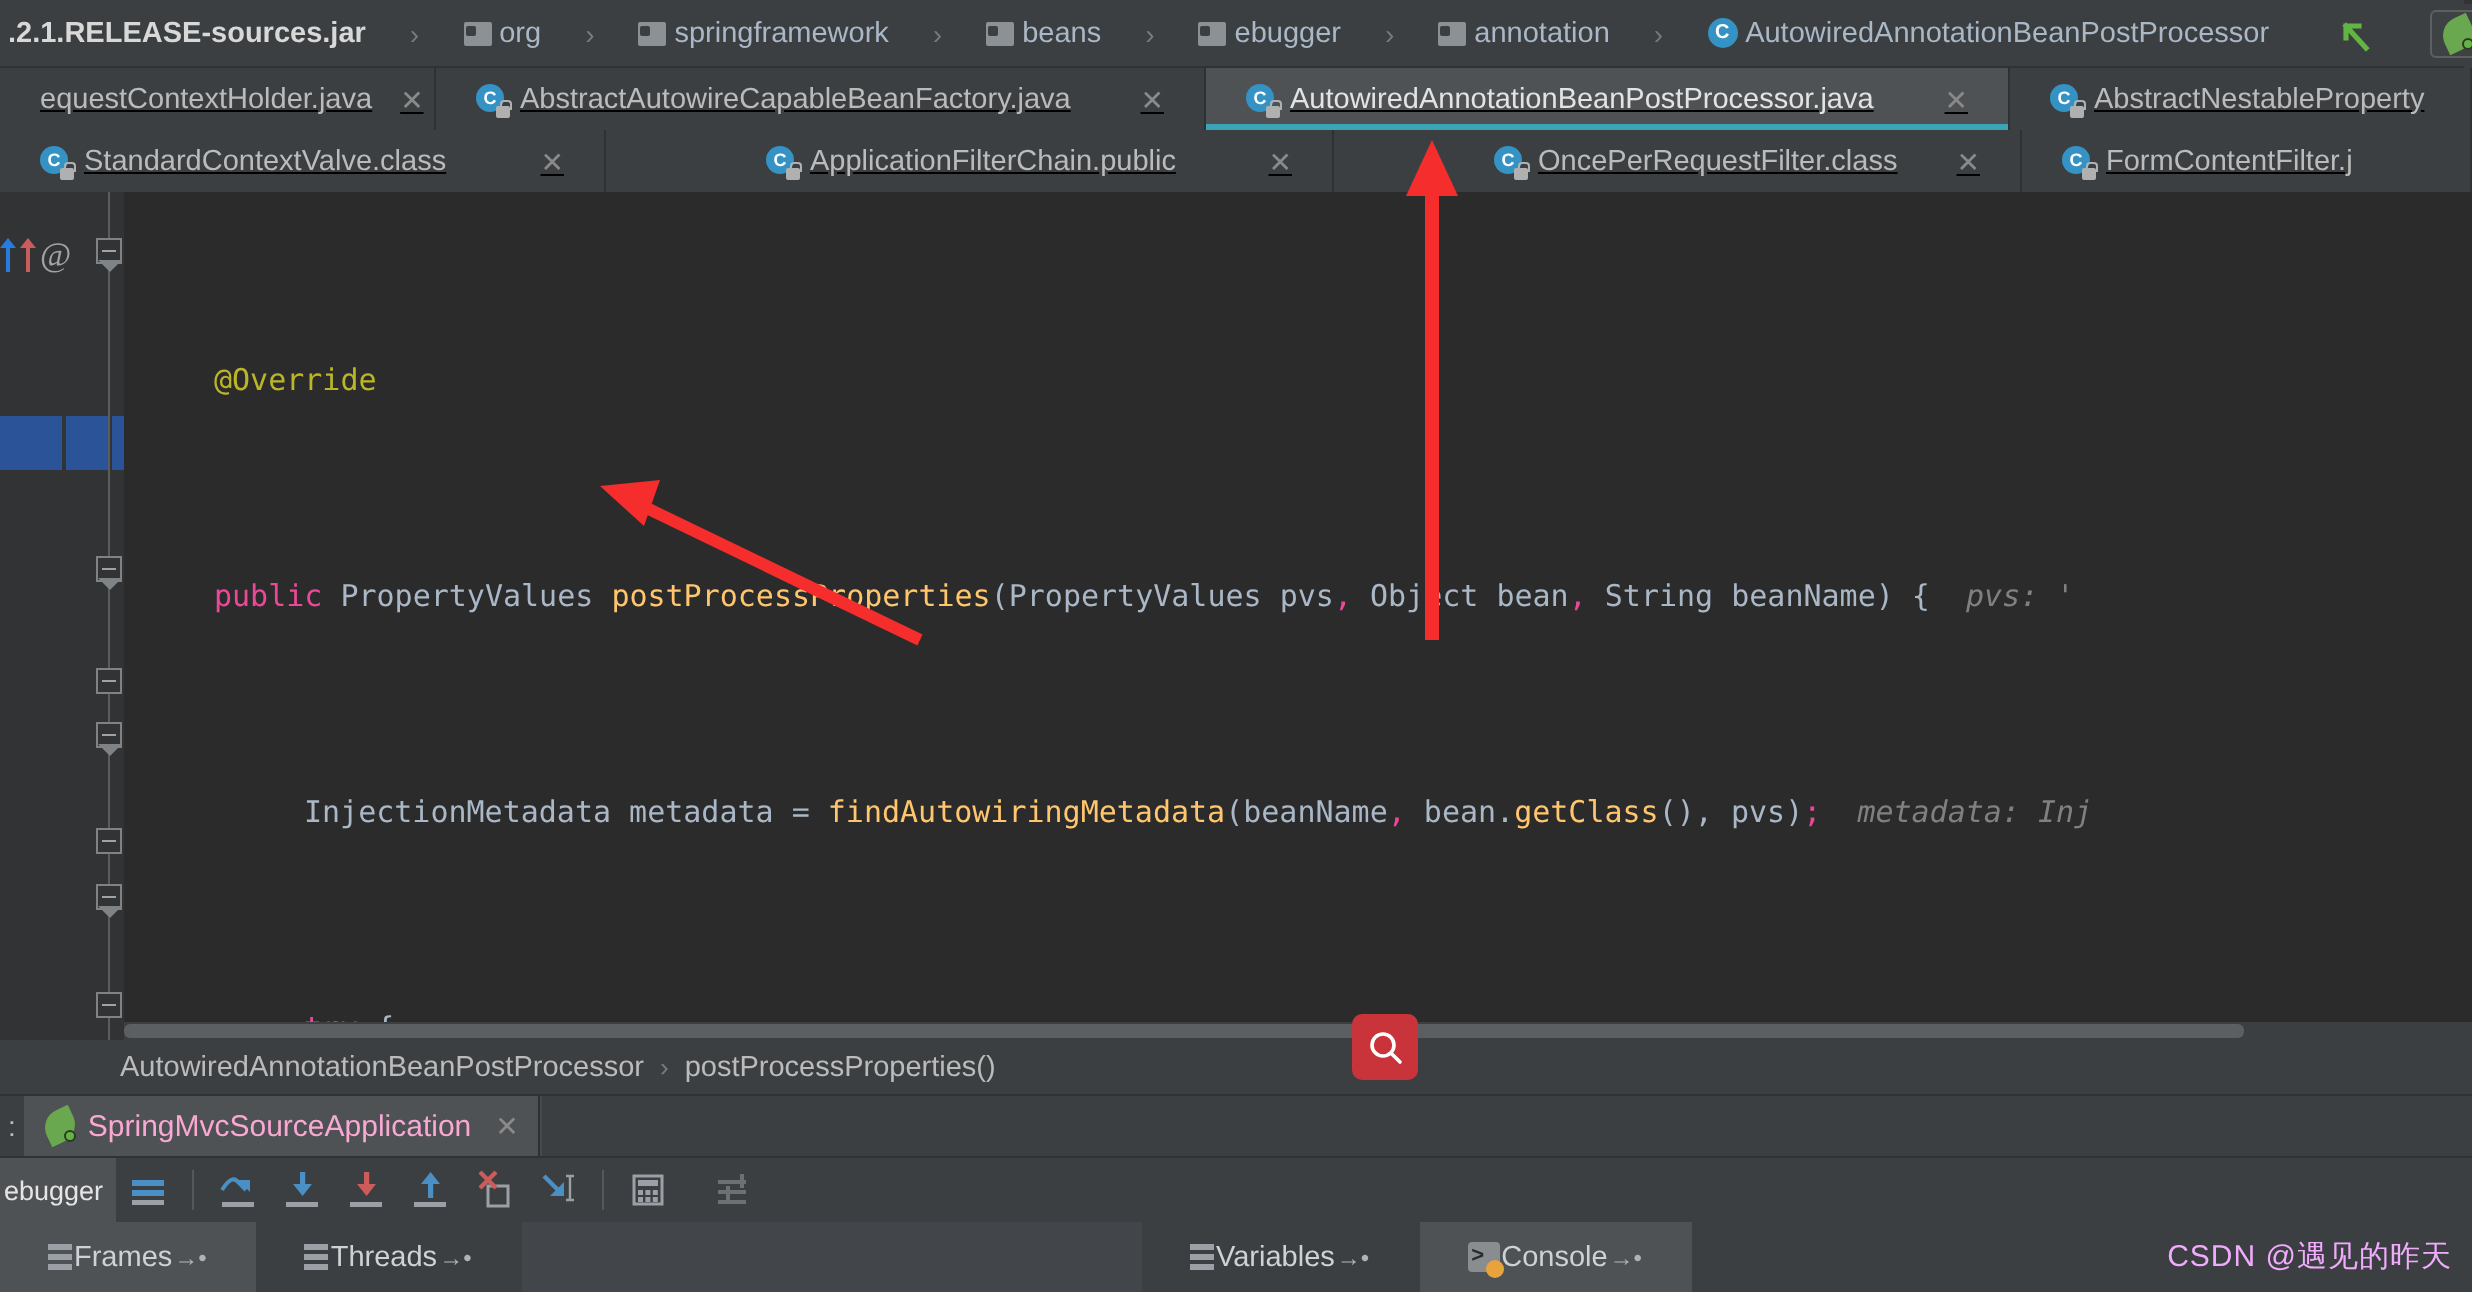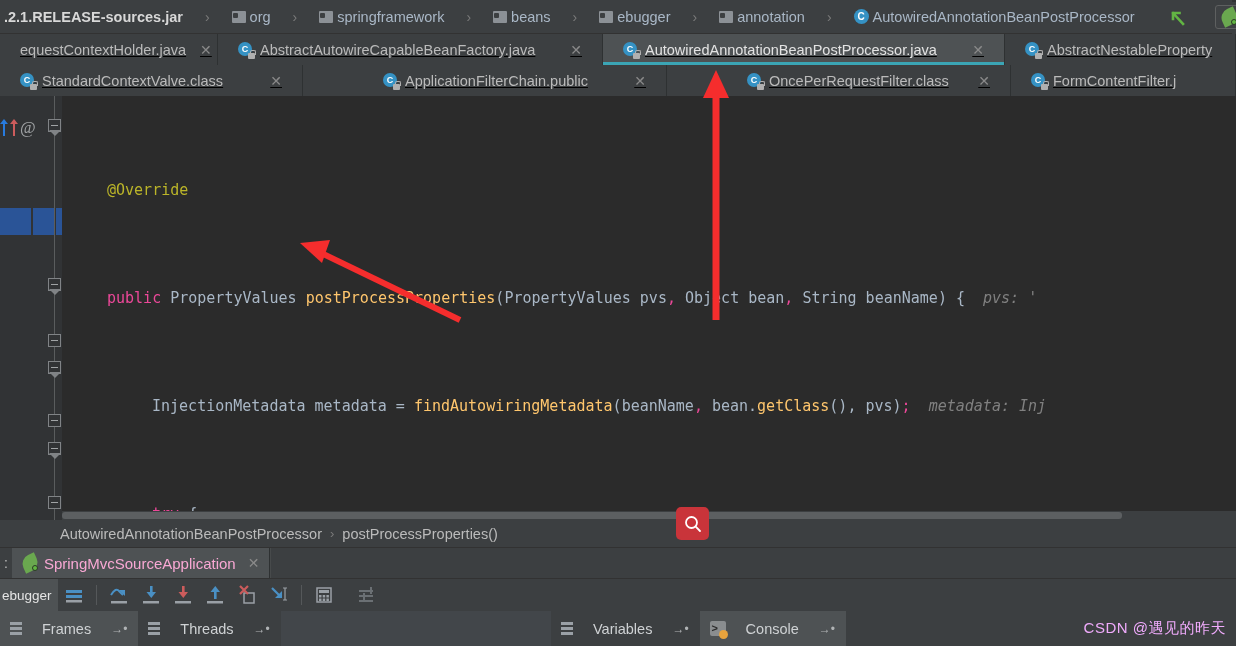--- a/index.html
+++ b/index.html
@@ -235,21 +235,21 @@
     display: inline-block;
   }
   .tb-sep {
     width: 1px; height: 20px; background: #55585a; margin: 0 6px;
   }
   .dbg-bottom {
     position: absolute; left: 0; top: 63px; width: 1236px; height: 35px;
     background: #3c3f41; display: flex; align-items: stretch;
   }
   .bt {
-    display: flex; align-items: center; gap: 20px; padding: 0 10px;
+    display: flex; align-items: center; gap: 1px; padding: 0 24px;
     background: #3c3f41; border-right: 1px solid #34373800;
   }
   .bt.sel { background: #4e5254; }
   .bt .lbl { font-size: 14.5px; color: #cfd2d4; }
   .bt .pin { color: #b0b3b5; font-size: 12px; }
   .bt-gap { background: #42464a; }
 
   .ico-frames {
     width: 12px; height: 13px; display: inline-block; position: relative;
   }

